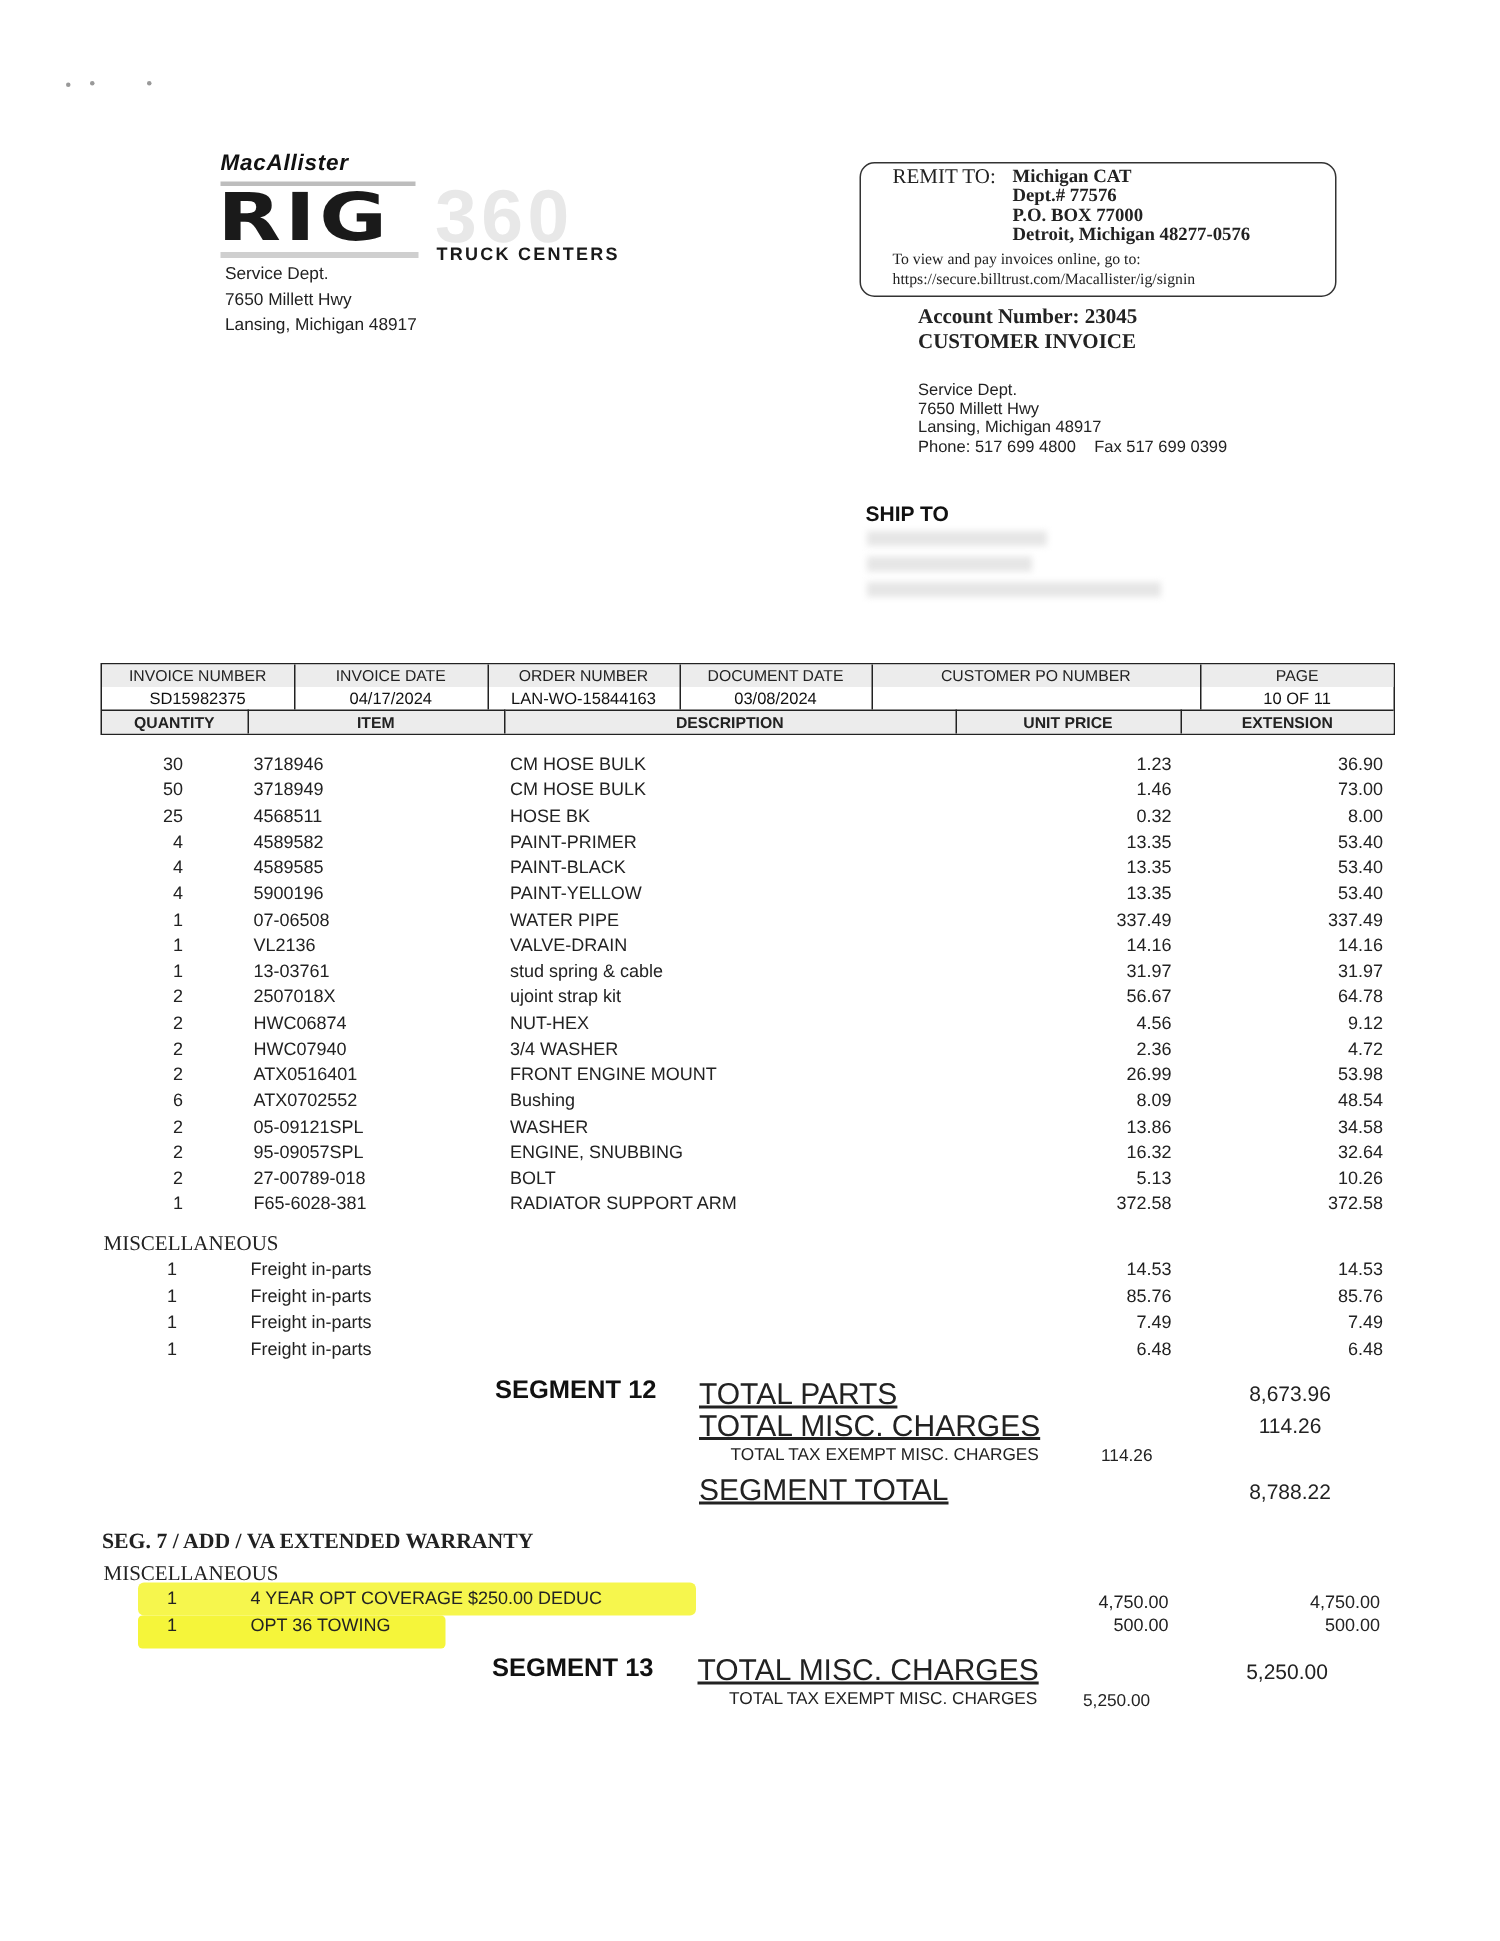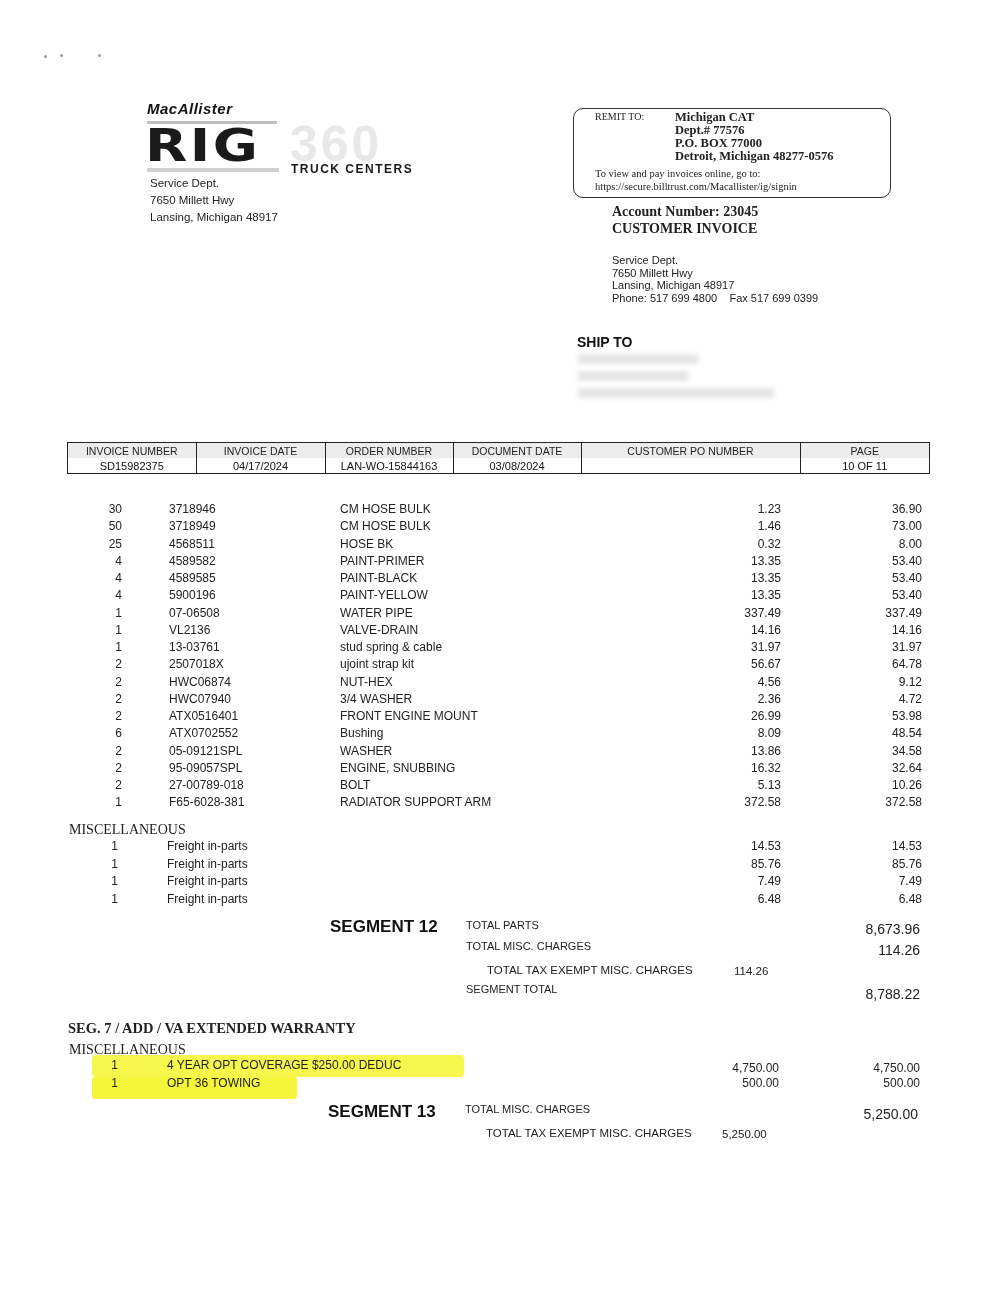--- a/index.html
+++ b/index.html
@@ -12,21 +12,21 @@
   .logo-mac { left:147px; top:100px; font-size:15px; font-weight:bold; font-style:italic; color:#111; letter-spacing:0.5px; }
   .logo-mac-rule { left:147px; top:121px; width:130px; height:3px; background:#bdbdbd; }
   .logo-rig { left:145px; top:122px; font-size:44px; font-weight:900; color:#1a1a1a; letter-spacing:2px; font-family:"DejaVu Sans", sans-serif; transform:scaleX(1.25); transform-origin:left top; line-height:48px;}
   .logo-360 { left:290px; top:122px; font-size:50px; font-weight:bold; color:#e8e8e8; letter-spacing:3px; line-height:44px;}
   .logo-rig-rule { left:147px; top:168px; width:132px; height:4px; background:#cfcfcf; }
   .logo-truck { left:291px; top:162px; font-size:12px; font-weight:bold; letter-spacing:1.5px; color:#1a1a1a; }
   .addr-left { left:150px; top:175px; font-size:11.5px; line-height:17px; color:#222; }
 
   
   .remit-box { left:573px; top:108px; width:316px; height:88px; border:1.5px solid #333; border-radius:10px; }
-  .remit-label { left:595px; top:111px; font-size:10px; }
+  .remit-label { left:595px; top:111px; font-size:14px; }
   .remit-lines { left:675px; top:111px; font-size:12.5px; line-height:13px; font-weight:bold; color:#222; }
   .remit-online { left:595px; top:167px; font-size:10.5px; line-height:13px; }
   .acct { left:612px; top:203px; font-size:14px; font-weight:bold; line-height:17px; }
 
   .addr-right { left:612px; top:254px; font-size:11px; line-height:12.5px; }
   .shipto-label { left:577px; top:334px; font-size:14px; font-weight:bold; color:#111;text-align:right; }
   .shipto-blur { left:578px; height:10px; background:#e6e6e6; filter:blur(2px); }
 
   
   .hdr { left:67px; top:442px; width:861px; border:1.5px solid #222; }
@@ -44,23 +44,23 @@
   .c-item { left:169px; }
   .c-desc { left:340px; }
   .c-unit { left:680px; width:101px; text-align:right; }
   .c-ext { left:820px; width:102px; text-align:right; }
   .c-mqty { left:96px; width:22px; text-align:right; }
   .c-mdesc { left:167px; }
 
   .misc-label { font-family:"Liberation Serif", serif; font-size:14px; color:#222; }
 
   .seg-label { font-size:17px; font-weight:bold; color:#111; }
-  .tot-label { font-size:11px; color:#222; }
+  .tot-label { font-size:20px; color:#222;text-decoration:underline; }
   .tot-sub { font-size:11.5px; color:#222; }
-  .tot-val { width:120px; text-align:right; font-size:14px; }
+  .tot-val { width:120px; text-align:center; font-size:14px; }
 
   .highlight { left:92px; top:1055px; width:372px; height:42px; background:#f5f53a; border-radius:4px; opacity:0.9; }
   .highlight2 { left:92px; top:1077px; width:205px; height:22px; background:#f5f53a; border-radius:3px; }
 
   .scan-dot { width:3px; height:3px; background:#999; border-radius:50%; }
 </style>
 </head>
 <body>
 
 <div class="abs scan-dot" style="left:44px;top:55px;"></div>
@@ -131,20 +131,38 @@
     <tr class="v">
       <td>SD15982375</td>
       <td>04/17/2024</td>
       <td>LAN-WO-15844163</td>
       <td>03/08/2024</td>
       <td></td>
       <td>10 OF 11</td>
     </tr>
   </tbody>
     </table>
+  <table>
+    <colgroup>
+      <col style="width:97px">
+        <col style="width:171px">
+        <col style="width:301px">
+        <col style="width:150px">
+        <col style="width:142px">
+    </colgroup>
+    <tbody>
+        <tr class="colh">
+      <td>QUANTITY</td>
+      <td>ITEM</td>
+      <td>DESCRIPTION</td>
+      <td>UNIT PRICE</td>
+      <td>EXTENSION</td>
+    </tr>
+  </tbody>
+    </table>
 </div>
 
 <div id="items">
     <div class="row" style="top: 502px;">
       <span class="c-qty">30</span>
       <span class="c-item">3718946</span>
       <span class="c-desc">CM HOSE BULK</span>
       <span class="c-unit">1.23</span>
       <span class="c-ext">36.90</span>
     </div>

